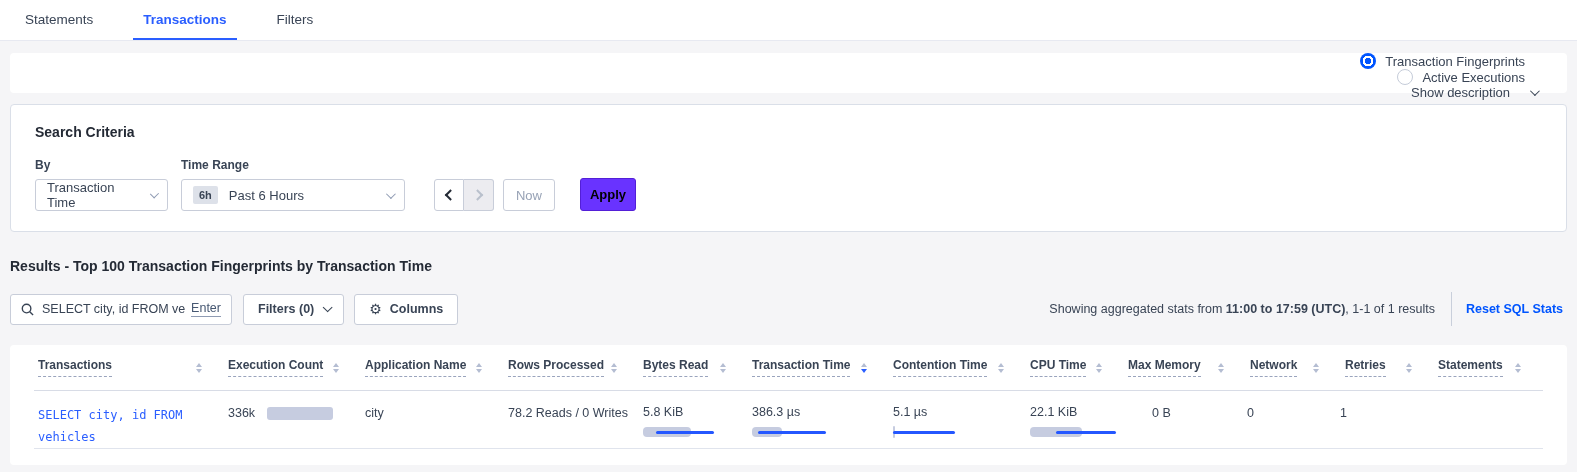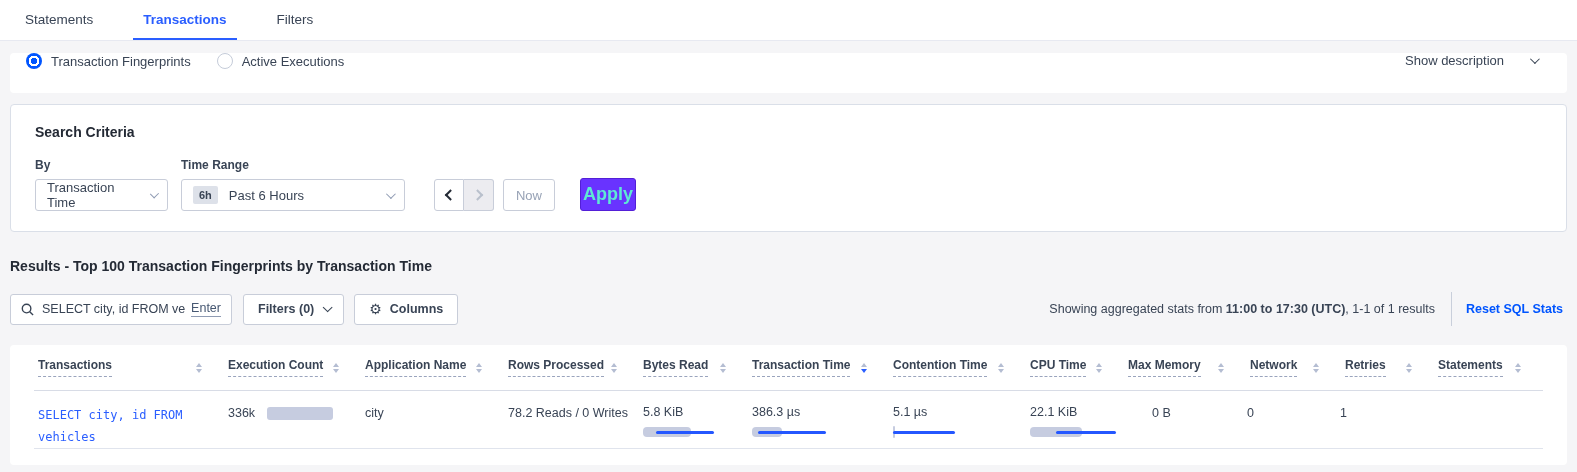--- a/index.html
+++ b/index.html
@@ -8,26 +8,26 @@
 
   
   .tabbar { background:#fff; height:41px; display:flex; align-items:stretch; border-bottom:1px solid #e7e9f1; padding-left:15px; }
   .tab { display:flex; align-items:center; padding:0 10px; margin-right:30px; font-size:13.5px; color:#394455; cursor:pointer; border-bottom:2px solid transparent; }
   .tab.active { color:#2a5eff; border-bottom-color:#2a5eff; font-weight:bold; }
 
   .content { padding:12px 10px 0 10px; }
   .panel { background:#fff; border-radius:4px; }
 
   
-  .radio-panel { height:40px; display:flex; align-items:flex-start; padding:0 16px; margin-bottom:11px; }
+  .radio-panel { height:40px; display:flex; align-items:flex-end; padding:0 16px; margin-bottom:11px;flex-direction:column; }
   .radio-opt { display:flex; align-items:center; margin-right:26px; cursor:pointer; }
   .radio-dot { width:16px; height:16px; border-radius:50%; margin-right:9px; flex:none;
     background:radial-gradient(circle, #0055ff 0 3.2px, #ffffff 3.2px 5.2px, #0055ff 5.2px 100%); }
   .radio-dot.off { background:#fff; border:1.5px solid #c5ccd9; }
-  .show-desc { margin-left:auto; display:flex; align-items:center; gap:26px; cursor:pointer; color:#394455; padding-right:14px; }
+  .show-desc { margin-left:auto; display:flex; align-items:center; gap:20px; cursor:pointer; color:#394455; padding-right:14px; }
   .chev { width:7px; height:7px; border-right:1.8px solid #394455; border-bottom:1.8px solid #394455; transform:rotate(45deg) translateY(-2px); display:inline-block; }
   .chev.grey { border-color:#8f9bb3; }
 
   
   .criteria-panel { border:1px solid #dadfe8; padding:19px 24px 24px 24px; margin-bottom:26px; height:128px; }
   .criteria-title { font-size:14px; font-weight:bold; color:#242a35; margin-bottom:18px; }
   .form-row { display:flex; align-items:flex-end; }
   .field { margin-right:13px; }
   .field-label { display:block; font-size:12px; font-weight:bold; color:#394455; margin-bottom:7px; }
   .select { height:32px; border:1px solid #c8cdd9; border-radius:3px; background:#fff; display:flex; align-items:center; padding:0 11px; cursor:pointer; color:#394455; }
@@ -38,21 +38,21 @@
   .sel-val { margin-right:14px; }
   .time-badge { background:#dde1e9; color:#394455; font-size:11px; font-weight:bold; border-radius:2px; padding:3px 6px; margin-right:11px; }
   .nav-group { display:flex; margin-left:16px; }
   .nav-btn { width:30px; height:32px; background:#fff; border:1px solid #c8cdd9; display:flex; align-items:center; justify-content:center; cursor:pointer; }
   .nav-btn.prev { border-radius:3px 0 0 3px; }
   .nav-btn.next { border-radius:0 3px 3px 0; border-left:none; background:#ececf0; cursor:default; }
   .ang { width:8px; height:8px; display:inline-block; }
   .ang.left  { border-left:2.2px solid #242a35; border-bottom:2.2px solid #242a35; transform:rotate(45deg) translate(1px,-1px); }
   .ang.right { border-right:2.2px solid #b9c0cc; border-top:2.2px solid #b9c0cc; transform:rotate(45deg) translate(-1px,1px); }
   .now-btn { margin-left:9px; height:32px; width:52px; background:#fff; border:1px solid #c8cdd9; border-radius:3px; color:#97a2b5; font-size:13px; cursor:pointer; font-family:inherit; }
-  .apply-btn { margin-left:25px; height:33px; width:56px; background:#6933ff; border:1px solid #531fd7; border-radius:3px; color:#5eead4; font-weight:bold; font-size:18px; cursor:pointer; font-family:inherit; }
+  .apply-btn { margin-left:25px; height:33px; width:56px; background:#6933ff; border:1px solid #531fd7; border-radius:3px; color:#000000; font-weight:bold; font-size:13px; cursor:pointer; font-family:inherit; }
 
   
   .results-heading { font-size:14px; font-weight:bold; color:#242a35; margin:0 0 18px 0; }
   .controls-row { display:flex; align-items:center; margin-bottom:19px; }
   .searchbox { width:222px; height:31px; border:1px solid #c8cdd9; border-radius:3px; background:#fff; display:flex; align-items:center; padding:0 10px; }
   .searchbox svg { flex:none; margin-right:8px; }
   .searchbox input { border:none; outline:none; flex:1; min-width:0; font-size:12.5px; color:#394455; font-family:inherit; background:transparent; }
   .enter-link { flex:none; font-size:12.5px; color:#475872; border-bottom:1px solid #8f9bb3; cursor:pointer; margin-left:6px; line-height:1.15; }
   .btn-light { height:31px; background:#fff; border:1px solid #c8cdd9; border-radius:3px; color:#394455; font-weight:bold; font-size:12.5px; display:flex; align-items:center; gap:8px; padding:0 14px; cursor:pointer; font-family:inherit; }
   .filters-btn { margin-left:11px; }
@@ -155,21 +155,21 @@
         <span class="enter-link">Enter</span>
       </div>
       <div class="btn-light filters-btn">
         <span>Filters (0)</span>
         <span class="chev" style="transform:rotate(45deg) translateY(-3px);"></span>
       </div>
       <div class="btn-light columns-btn">
         <span class="gear">⚙</span>
         <span>Columns</span>
       </div>
-      <div class="stats-note"><span>Showing aggregated stats from </span><b>11:00 to 17:30 (UTC)</b><span>, 1-1 of 1 results</span></div>
+      <div class="stats-note"><span>Showing aggregated stats from </span><b>11:00 to 17:59 (UTC)</b><span>, 1-1 of 1 results</span></div>
       <div class="vdiv"></div>
       <a class="reset-link">Reset SQL Stats</a>
     </div>
 
     <div class="panel table-panel">
       <div class="thead">
         <div class="th" style="width:190px">
           <span class="thl">Transactions</span>
           <span class="sort">
               <i class="s-up"></i>

